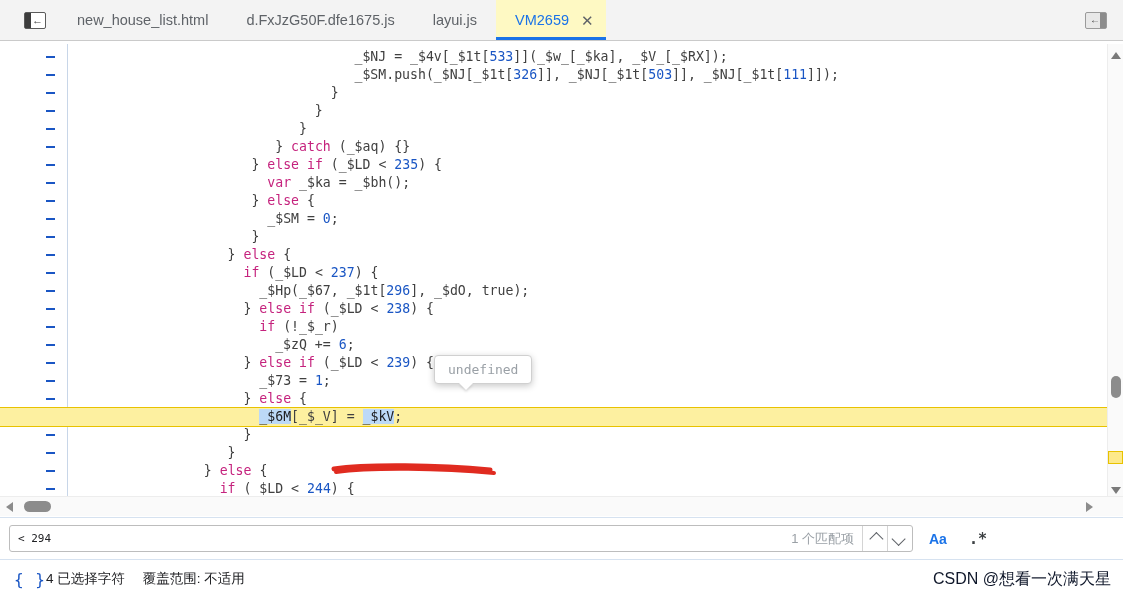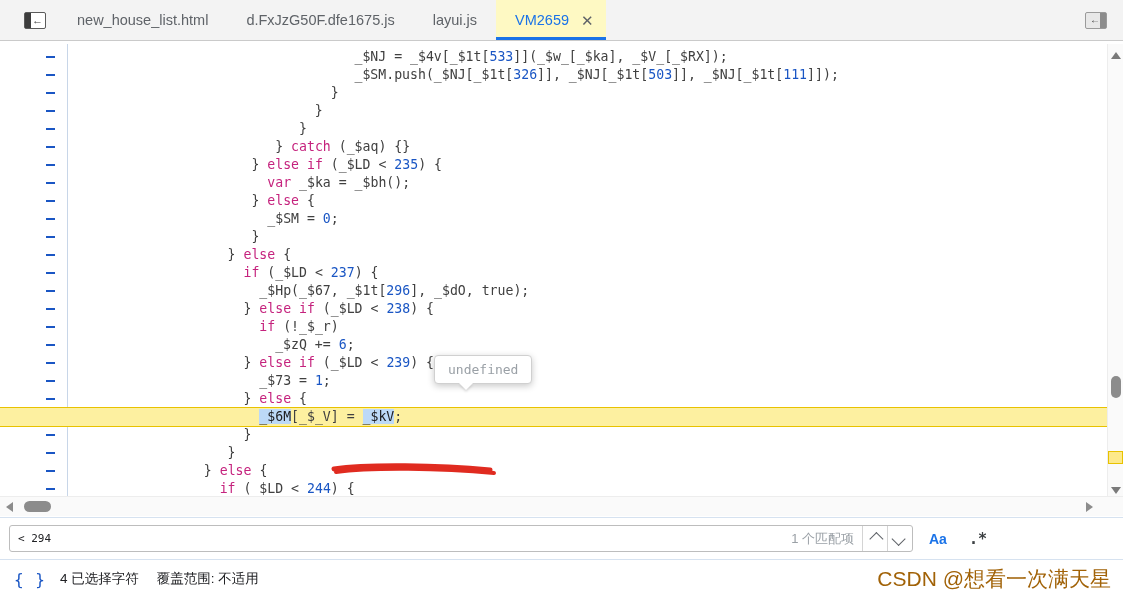--- a/index.html
+++ b/index.html
@@ -401,35 +401,34 @@
   }
   .pretty-icon {
     margin-left: 14px;
     font-family: "DejaVu Sans Mono", monospace;
     font-size: 16px;
     color: #1a56c4;
     letter-spacing: 1px;
     cursor: pointer;
   }
   .status-text {
-    margin-left: 14px;
     font-family: "Liberation Sans", sans-serif;
     font-size: 13.5px;
     color: #202124;
     white-space: nowrap;
   }
   .status-text.second { margin-left: 18px; }
   .watermark {
     position: absolute;
     right: 12px;
     top: 50%;
     transform: translateY(-50%);
     font-family: "Liberation Sans", sans-serif;
-    font-size: 21px;
-    color: #a16207;
+    font-size: 16px;
+    color: #0f172a;
     white-space: nowrap;
   }
 </style>
 </head>
 <body>
 
 <div class="tabbar">
   <div class="tabbar-left-btn">
     <span class="panel-icon"></span>
   </div>

